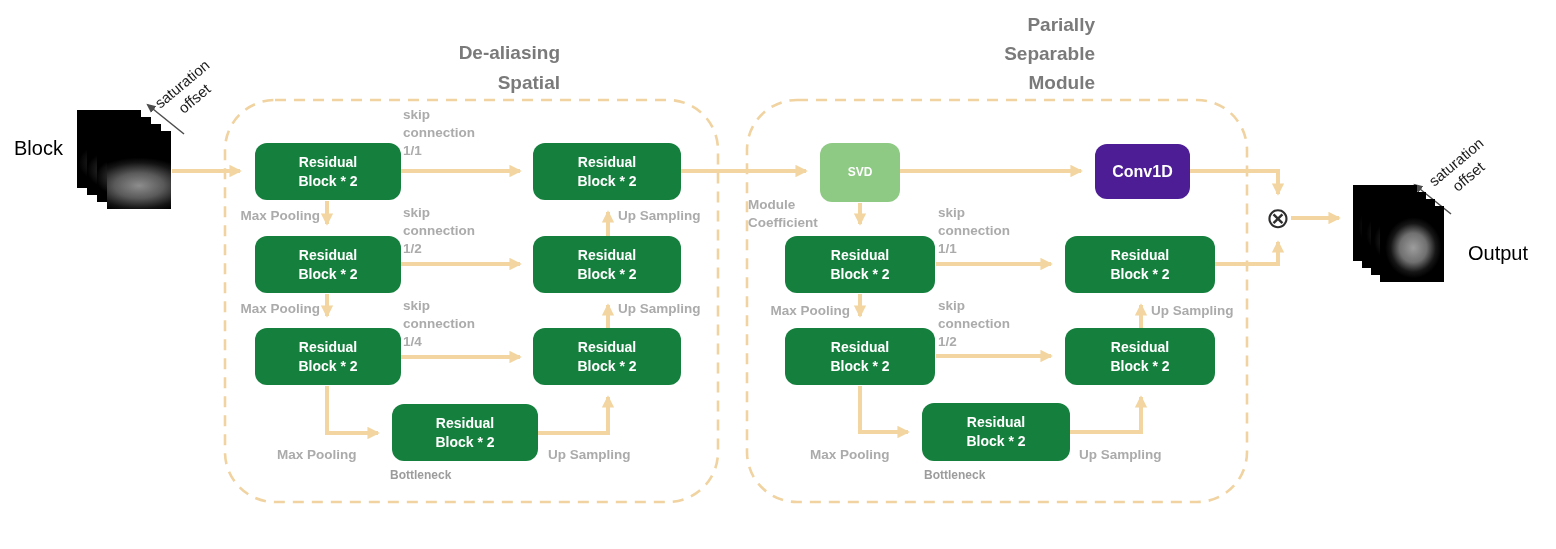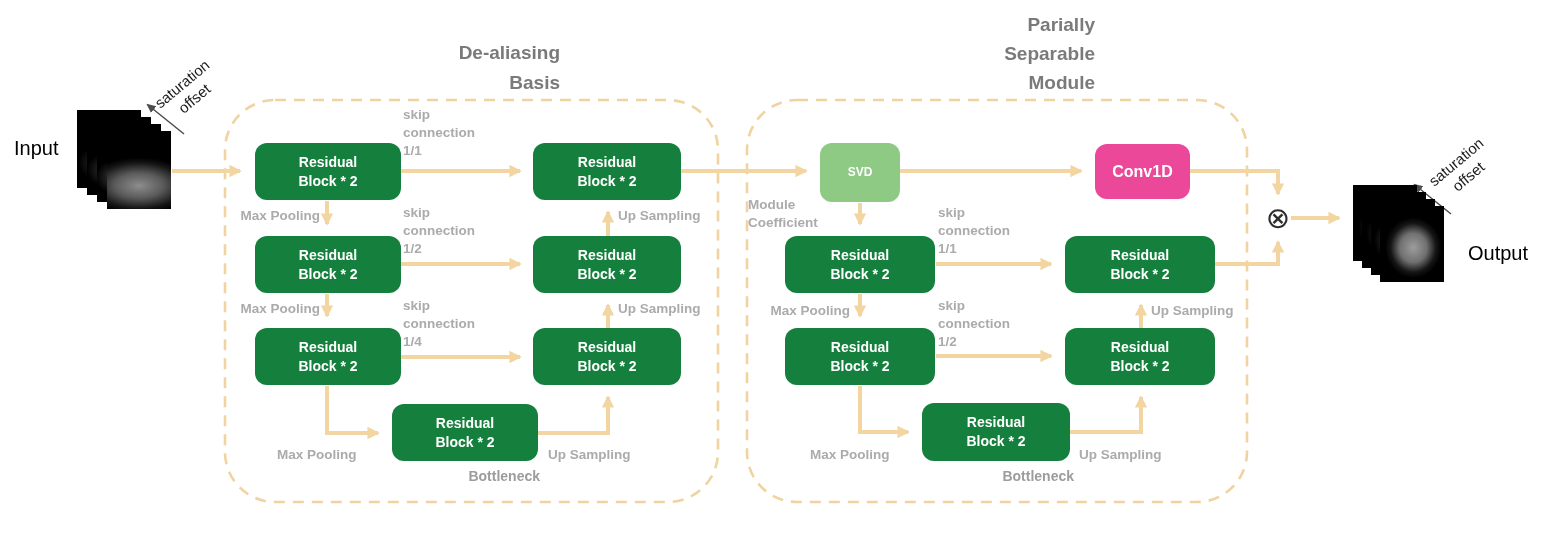--- a/index.html
+++ b/index.html
@@ -8,32 +8,32 @@
     font-family:"Liberation Sans",sans-serif;
   }
   .pre{white-space:pre-line;}
   
   .block{
     position:absolute;display:flex;align-items:center;justify-content:center;text-align:center;
     background:#15803d;color:#ffffff;border-radius:12px;
     font-size:14px;font-weight:600;line-height:19px;
   }
   .block.svd{background:#8FCA85;font-size:12px;}
-  .block.conv{background:#ec4899;font-size:16px;}
+  .block.conv{background:#4c1d95;font-size:16px;}
   
   .glabel{
     position:absolute;color:#ABABAB;font-size:13.5px;font-weight:700;line-height:18px;
   }
   .center{text-align:left;}
   .right{text-align:right;}
   .mtitle{
     position:absolute;color:#7A7A7A;font-size:19px;font-weight:700;line-height:30px;text-align:right;
   }
   .bnlabel{
-    position:absolute;color:#9C9C9C;font-size:14px;font-weight:700;text-align:right;
+    position:absolute;color:#9C9C9C;font-size:12px;font-weight:700;text-align:left;
   }
   .iolabel{position:absolute;color:#000000;font-size:20px;line-height:24px;}
   .frame{position:absolute;background:#000;}
   .sat{
     position:absolute;color:#1a1a1a;font-size:15px;line-height:19px;text-align:center;
     transform:rotate(-40deg);transform-origin:center center;
   }
   .otimes{
     position:absolute;color:#2e2e2e;font-size:29px;line-height:30px;width:32px;text-align:center;
     font-family:"DejaVu Sans",sans-serif;
@@ -85,32 +85,32 @@
       <path d="M1215,264 H1278 V242" marker-end="url(#ah)"></path>
       <path d="M1291,218 H1339" marker-end="url(#ah)"></path>
     </g>
 
     <g stroke="#4d4d4d" stroke-width="1.5" fill="none">
       <path d="M184,134 L148,105" marker-end="url(#ahd)"></path>
       <path d="M1451,214 L1415,185" marker-end="url(#ahd)"></path>
     </g>
   </svg>
 
-  <div class="iolabel" style="left:14px;top:136px;">Input</div>
+  <div class="iolabel" style="left:14px;top:136px;">Block</div>
   <div>
     <div class="frame" style="left:77px;top:110px;width:64px;height:78px;background:#000 radial-gradient(ellipse 40% 28% at 35% 68%, #333 0%, #000 80%);"></div>
     <div class="frame" style="left:87px;top:117px;width:64px;height:78px;background:#000 radial-gradient(ellipse 40% 28% at 32% 68%, #3a3a3a 0%, #000 80%);"></div>
     <div class="frame" style="left:97px;top:124px;width:64px;height:78px;background:#000 radial-gradient(ellipse 40% 28% at 30% 68%, #404040 0%, #000 80%);"></div>
     <div class="frame" style="left:107px;top:131px;width:64px;height:78px;background:#000 radial-gradient(ellipse 85% 36% at 50% 70%, #8d8d8d 0%, #5a5a5a 45%, #141414 82%, #000 100%);"></div>
   </div>
   <div class="sat pre" style="left:128px;top:72px;width:120px;">saturation
 offset</div>
 
   <div class="mtitle pre" style="left:360px;top:38px;width:200px;">De-aliasing
-Basis</div>
+Spatial</div>
 
   <div class="block pre" style="left:255px;top:143px;width:146px;height:57px;">Residual
 Block * 2</div>
   <div class="block pre" style="left:533px;top:143px;width:148px;height:57px;">Residual
 Block * 2</div>
   <div class="block pre" style="left:255px;top:236px;width:146px;height:57px;">Residual
 Block * 2</div>
   <div class="block pre" style="left:533px;top:236px;width:148px;height:57px;">Residual
 Block * 2</div>
   <div class="block pre" style="left:255px;top:328px;width:146px;height:57px;">Residual

